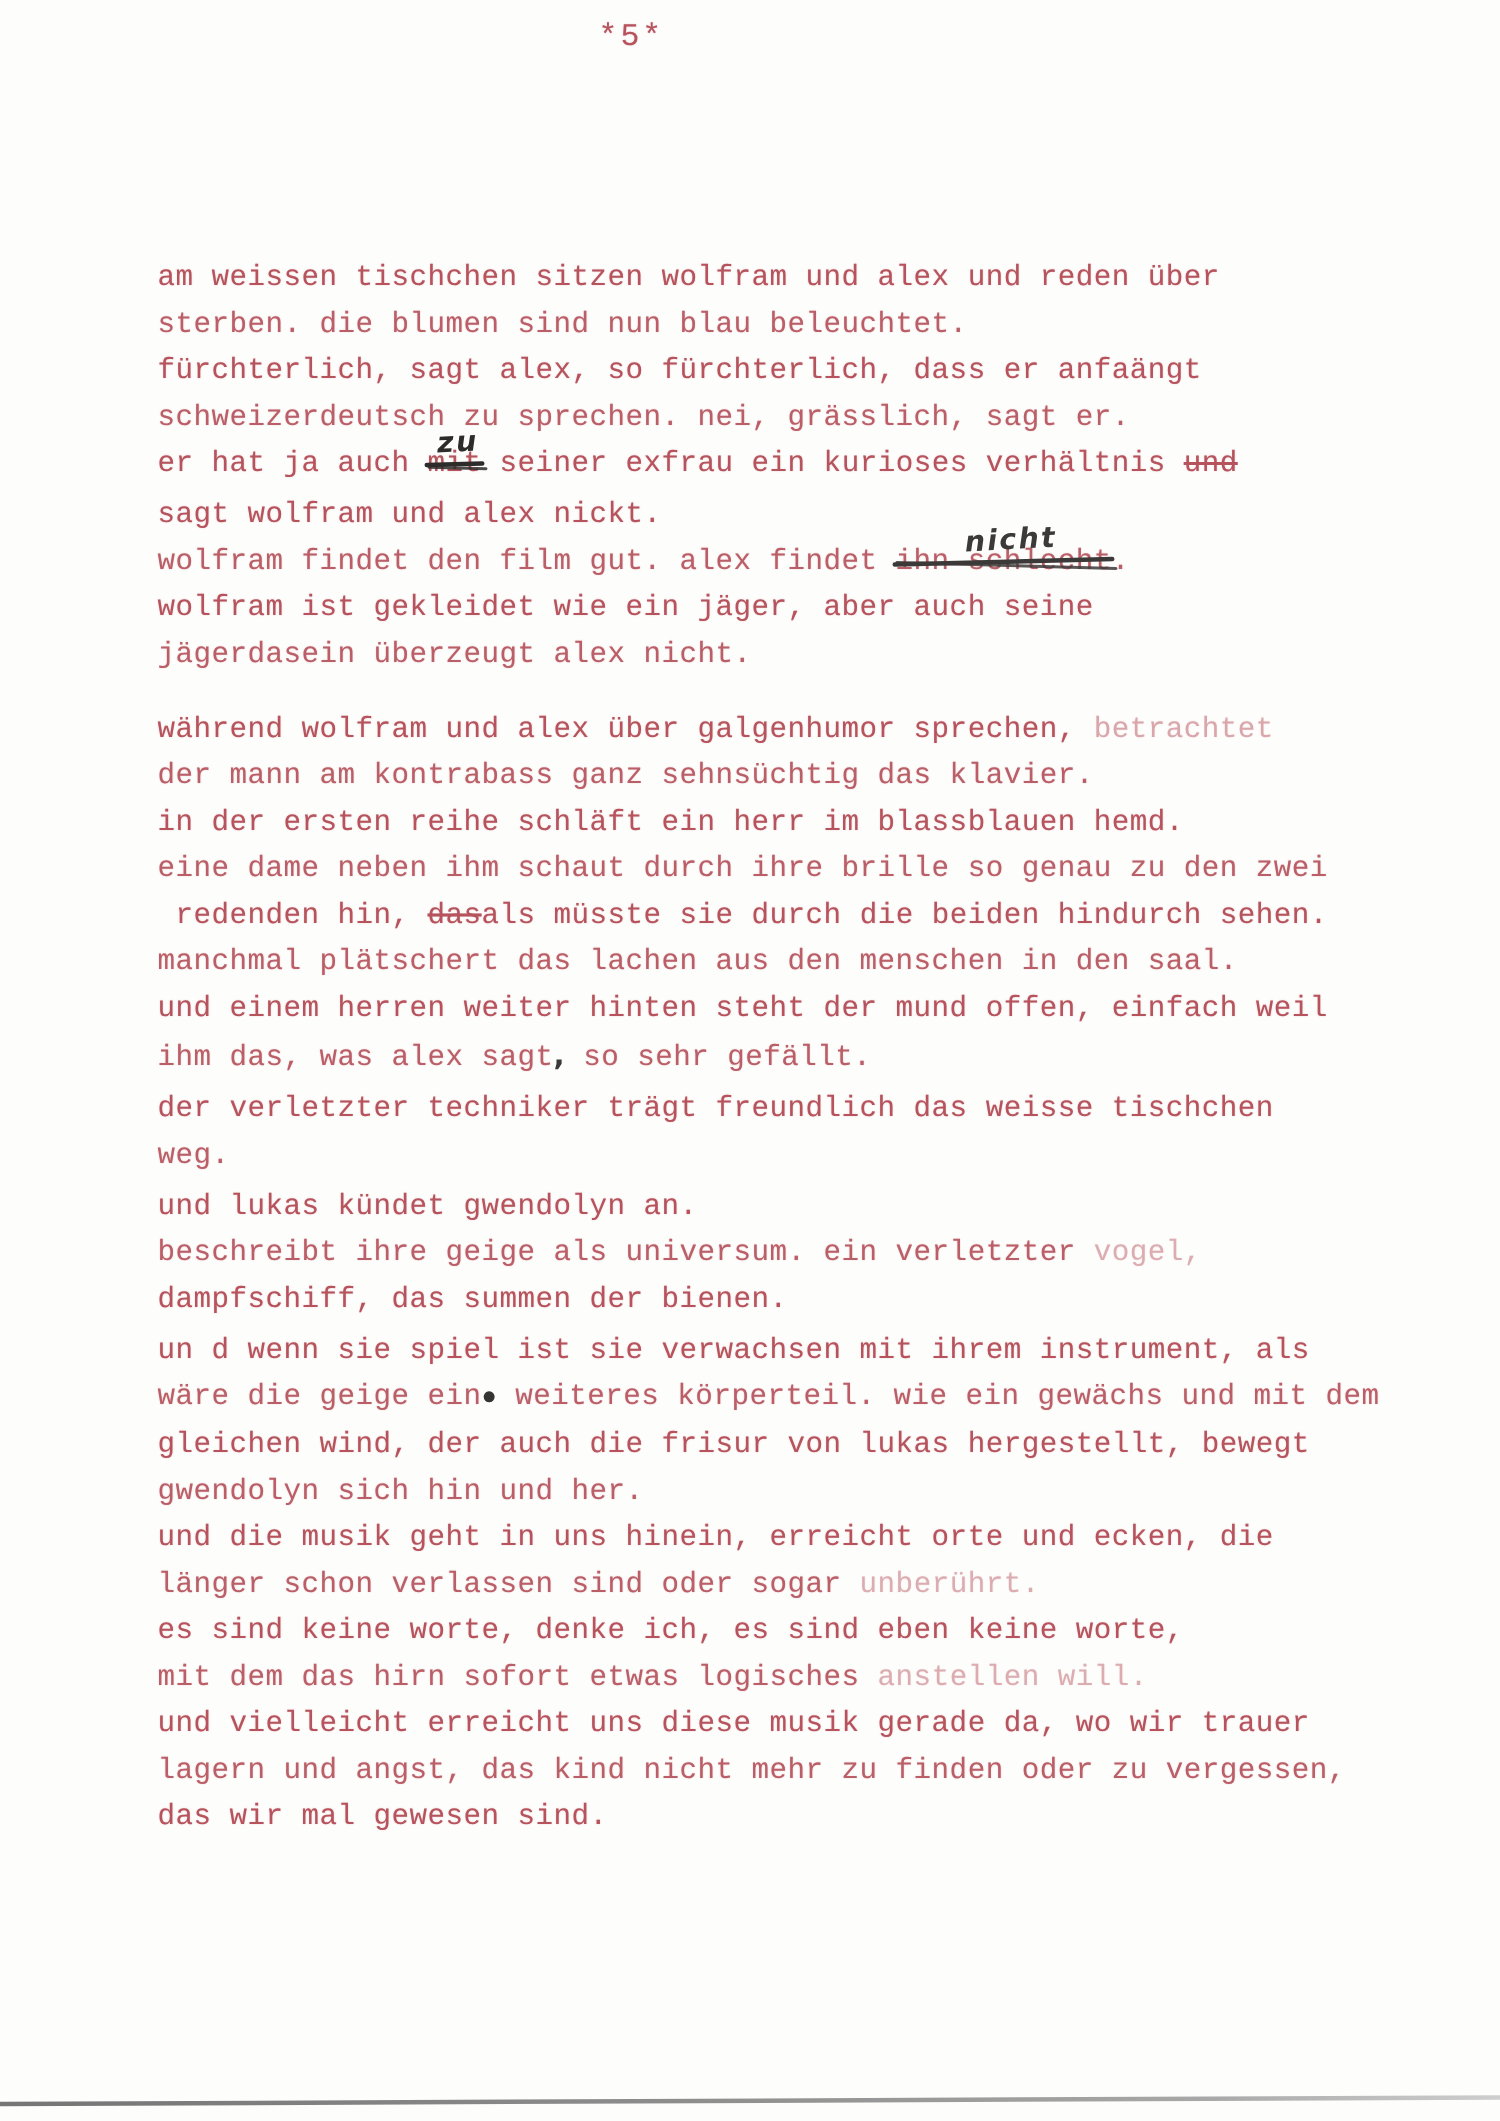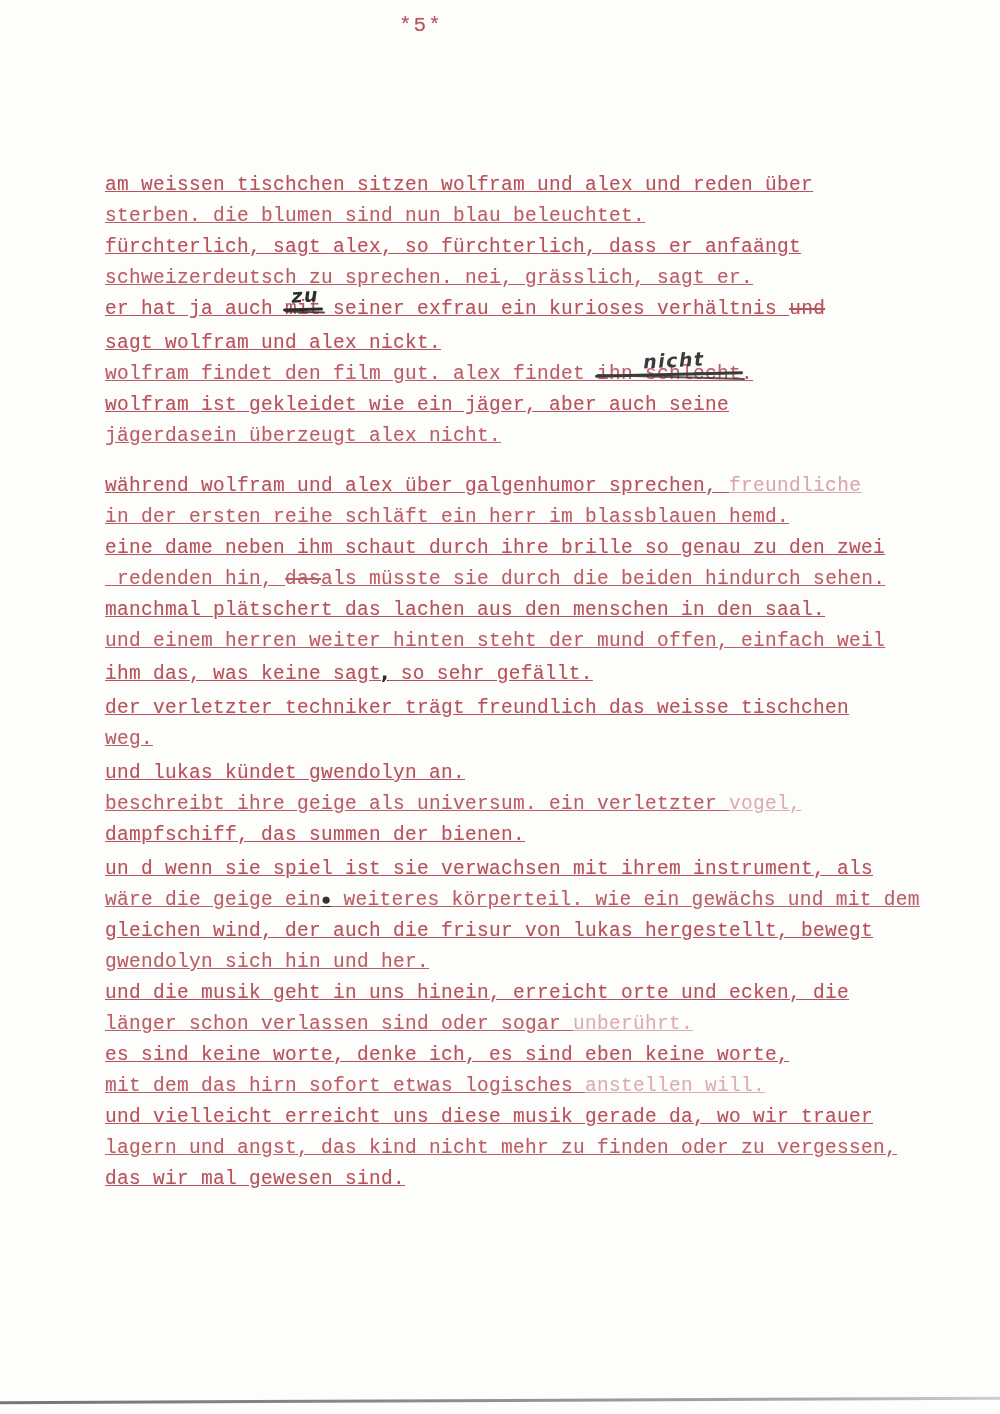--- a/index.html
+++ b/index.html
@@ -34,21 +34,21 @@
   .para[data-g="2"]{margin-top:19px;}
   .line{
     line-height:31px;
     white-space:pre;
     font-size:19.5px;
     letter-spacing:.3px;
     color:var(--ink);
     text-shadow:0 0 1px var(--ink-soft);
   }
   .line:nth-child(even){opacity:.93;}
-  .seg{position:relative;white-space:pre;text-decoration:underline;}
+  .seg{position:relative;white-space:pre;}
   
   .s-ps{position:relative;}
   .s-ps::before{
     content:"";position:absolute;left:-2px;right:-2px;top:47%;height:2.6px;
     background:var(--pen);border-radius:2px;transform:rotate(-1.4deg);
   }
   .s-ps::after{
     content:"";position:absolute;left:0;right:-4px;top:58%;height:2px;
     background:var(--pen);border-radius:2px;transform:rotate(1.6deg);opacity:.85;
   }
@@ -96,27 +96,28 @@
       <div class="line"><span class="seg s-n">schweizerdeutsch zu sprechen. nei, grässlich, sagt er.</span></div>
       <div class="line"><span class="seg s-n">er hat ja auch </span><span class="seg s-ps">mit<span class="note">zu</span></span><span class="seg s-n"> seiner exfrau ein kurioses verhältnis </span><span class="seg s-rs">und</span></div>
     </div>
     <div class="para" data-g="1">
       <div class="line"><span class="seg s-n">sagt wolfram und alex nickt.</span></div>
       <div class="line"><span class="seg s-n">wolfram findet den film gut. alex findet </span><span class="seg s-ps">ihn schlecht<span class="note">nicht</span></span><span class="seg s-n">.</span></div>
       <div class="line"><span class="seg s-n">wolfram ist gekleidet wie ein jäger, aber auch seine</span></div>
       <div class="line"><span class="seg s-n">jägerdasein überzeugt alex nicht.</span></div>
     </div>
     <div class="para" data-g="2">
-      <div class="line"><span class="seg s-n">während wolfram und alex über galgenhumor sprechen, </span><span class="seg s-f">freundliche</span></div>
+      <div class="line"><span class="seg s-n">während wolfram und alex über galgenhumor sprechen, </span><span class="seg s-f">betrachtet</span></div>
+      <div class="line"><span class="seg s-n">der mann am kontrabass ganz sehnsüchtig das klavier.</span></div>
       <div class="line"><span class="seg s-n">in der ersten reihe schläft ein herr im blassblauen hemd.</span></div>
       <div class="line"><span class="seg s-n">eine dame neben ihm schaut durch ihre brille so genau zu den zwei</span></div>
       <div class="line"><span class="seg s-n"> redenden hin, </span><span class="seg s-rs">das</span><span class="seg s-n">als müsste sie durch die beiden hindurch sehen.</span></div>
       <div class="line"><span class="seg s-n">manchmal plätschert das lachen aus den menschen in den saal.</span></div>
       <div class="line"><span class="seg s-n">und einem herren weiter hinten steht der mund offen, einfach weil</span></div>
-      <div class="line"><span class="seg s-n">ihm das, was keine sagt</span><span class="seg s-pn">,</span><span class="seg s-n"> so sehr gefällt.</span></div>
+      <div class="line"><span class="seg s-n">ihm das, was alex sagt</span><span class="seg s-pn">,</span><span class="seg s-n"> so sehr gefällt.</span></div>
     </div>
     <div class="para" data-g="1">
       <div class="line"><span class="seg s-n">der verletzter techniker trägt freundlich das weisse tischchen</span></div>
       <div class="line"><span class="seg s-n">weg.</span></div>
     </div>
     <div class="para" data-g="1">
       <div class="line"><span class="seg s-n">und lukas kündet gwendolyn an.</span></div>
       <div class="line"><span class="seg s-n">beschreibt ihre geige als universum. ein verletzter </span><span class="seg s-f">vogel,</span></div>
       <div class="line"><span class="seg s-n">dampfschiff, das summen der bienen.</span></div>
     </div>

